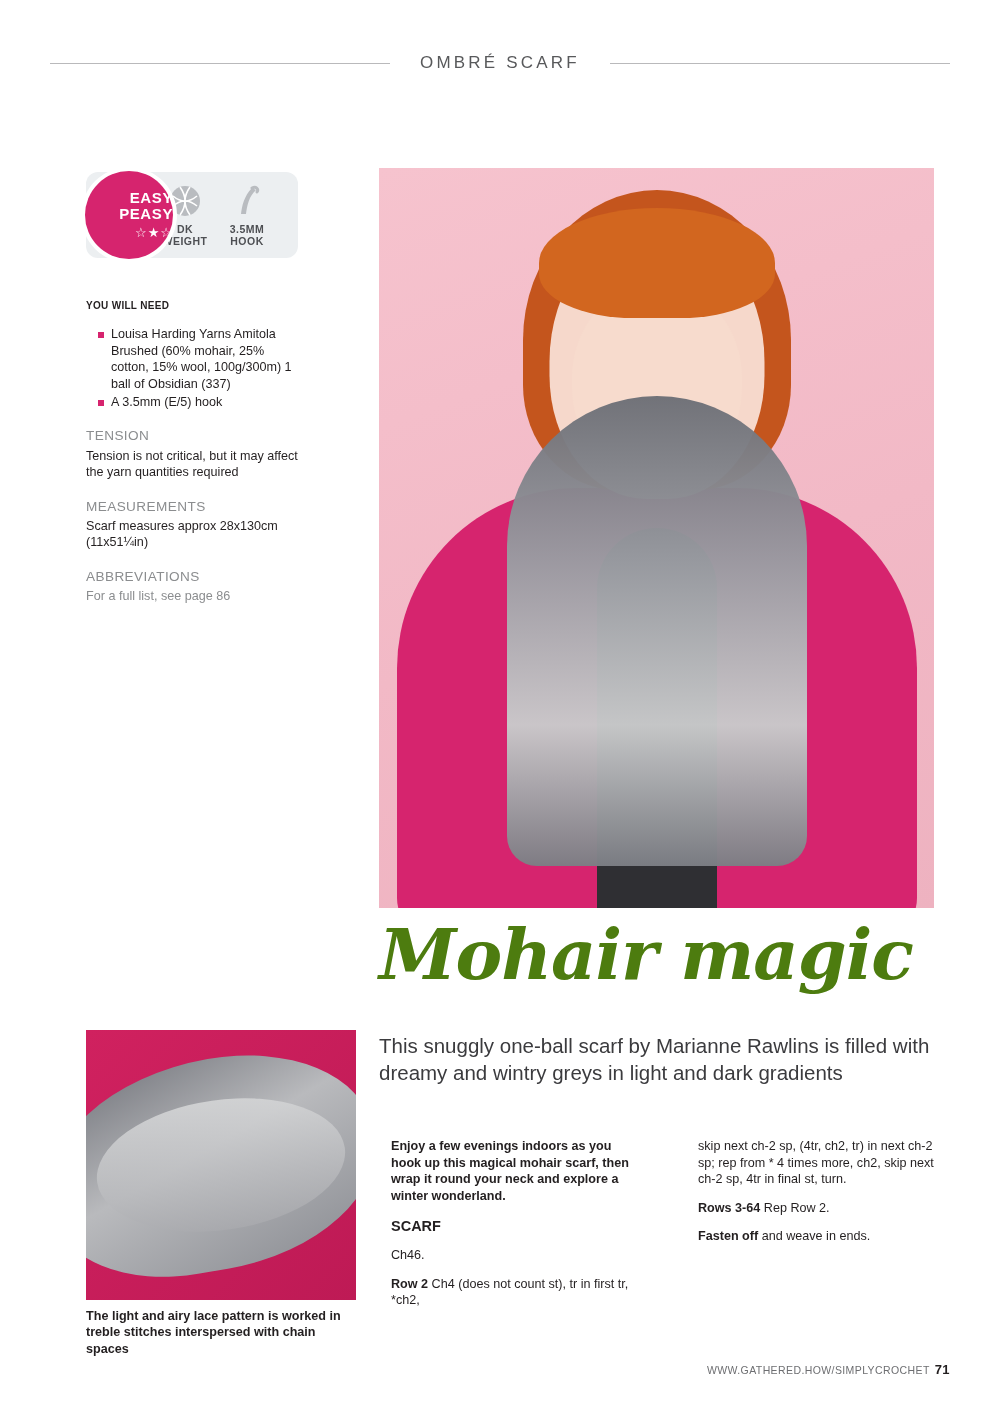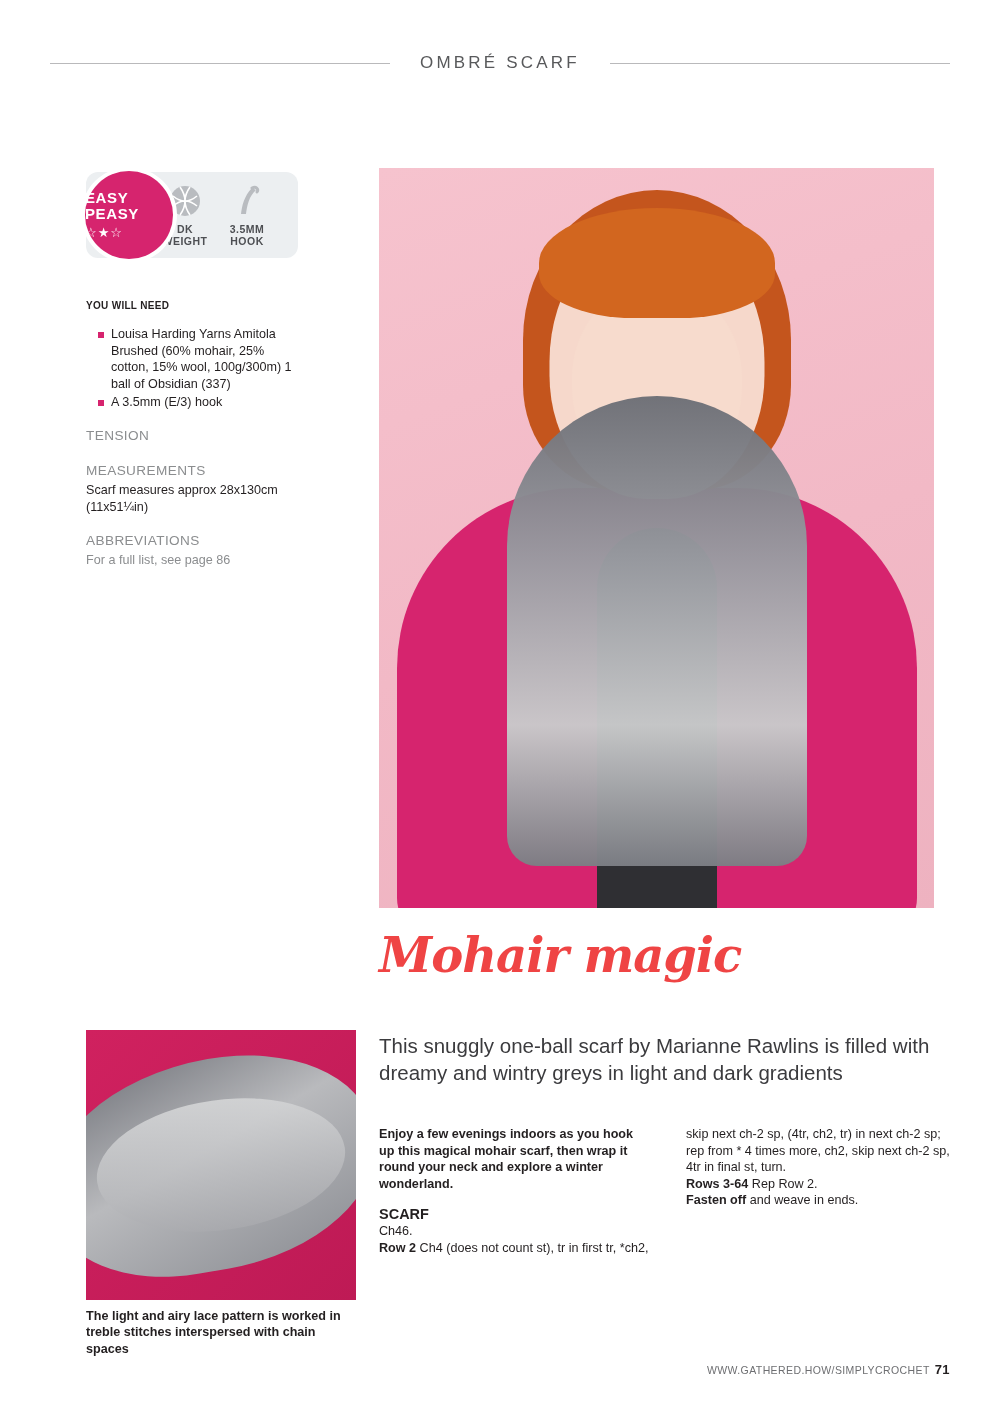--- a/index.html
+++ b/index.html
@@ -28,21 +28,21 @@
   
   .badges {
     position:absolute; left:86px; top:172px; width:212px; height:86px;
     background:#eceff1; border-radius:12px;
     display:flex; align-items:center;
   }
   .badge-easy {
     position:absolute; left:-1px; top:-1px;
     width:88px; height:88px; border-radius:50%;
     background:#d6246e; color:#fff;
-    display:flex; flex-direction:column; align-items:flex-start; justify-content:center;
+    display:flex; flex-direction:column; align-items:flex-end; justify-content:center;
     box-shadow:0 0 0 4px #fff;
   }
   .badge-easy .l1, .badge-easy .l2 {
     font-size:15px; font-weight:700; letter-spacing:.6px; line-height:16px;
   }
   .badge-easy .stars { font-size:13px; letter-spacing:1px; margin-top:3px; }
   .badge-item {
     width:62px; text-align:center; color:#4d4f53;
     font-size:10.5px; font-weight:700; letter-spacing:.5px; line-height:12px;
   }
@@ -107,38 +107,38 @@
   .hero-photo .face {
     position:absolute; left:50%; top:118px; transform:translateX(-50%);
     width:170px; height:200px; background:#f7dbcd; border-radius:46% 46% 50% 50%;
   }
 
   
   .headline {
     position:absolute; left:379px; top:920px; width:560px;
     font-family:"DejaVu Serif", serif;
     font-style:italic; font-weight:700;
-    font-size:48px; line-height:70px; color:#ef4444;
+    font-size:70px; line-height:70px; color:#4d7c0f;
     letter-spacing:-1px;
   }
   .standfirst {
     position:absolute; left:379px; top:1032px; width:565px;
     font-size:20.5px; line-height:27px; color:#3b3b3e; font-weight:300;
   }
 
   
   .col-a {
     position:absolute; left:379px; top:1126px; width:272px;
     font-size:12.6px; line-height:16.6px;
   }
   .col-b {
     position:absolute; left:686px; top:1126px; width:272px;
     font-size:12.6px; line-height:16.6px;
   }
-  .col-a p, .col-b p { margin:0; }
+  .col-a p, .col-b p { margin:12px; }
   .intro { font-weight:700; }
   .sec-head { font-weight:700; font-size:14.5px; margin-top:14px !important; }
   .rowlabel { font-weight:700; }
 
   
   .detail-photo {
     position:absolute; left:86px; top:1030px; width:270px; height:270px;
     overflow:hidden; background:#c9215f;
   }
   .detail-photo .p1 { position:absolute; inset:0; background:linear-gradient(135deg,#d0215f 0%, #be1a55 100%); }
@@ -202,25 +202,26 @@
     </div>
     <div>3.5MM</div>
     <div>HOOK</div>
   </div>
 </div>
 
 <div class="leftcol">
   <h3>YOU WILL NEED</h3>
   <ul class="needs">
     <li>Louisa Harding Yarns Amitola Brushed (60% mohair, 25% cotton, 15% wool, 100g/300m) 1 ball of Obsidian (337)</li>
-    <li>A 3.5mm (E/3) hook</li>
+    <li>A 3.5mm (E/5) hook</li>
   </ul>
 
   <div class="sect">
     <h4>TENSION</h4>
+    <p>Tension is not critical, but it may affect the yarn quantities required</p>
   </div>
 
   <div class="sect">
     <h4>MEASUREMENTS</h4>
     <p>Scarf measures approx 28x130cm (11x51¼in)</p>
   </div>
 
   <div class="sect">
     <h4>ABBREVIATIONS</h4>
     <p style="color:#8b8d8f">For a full list, see page 86</p>

